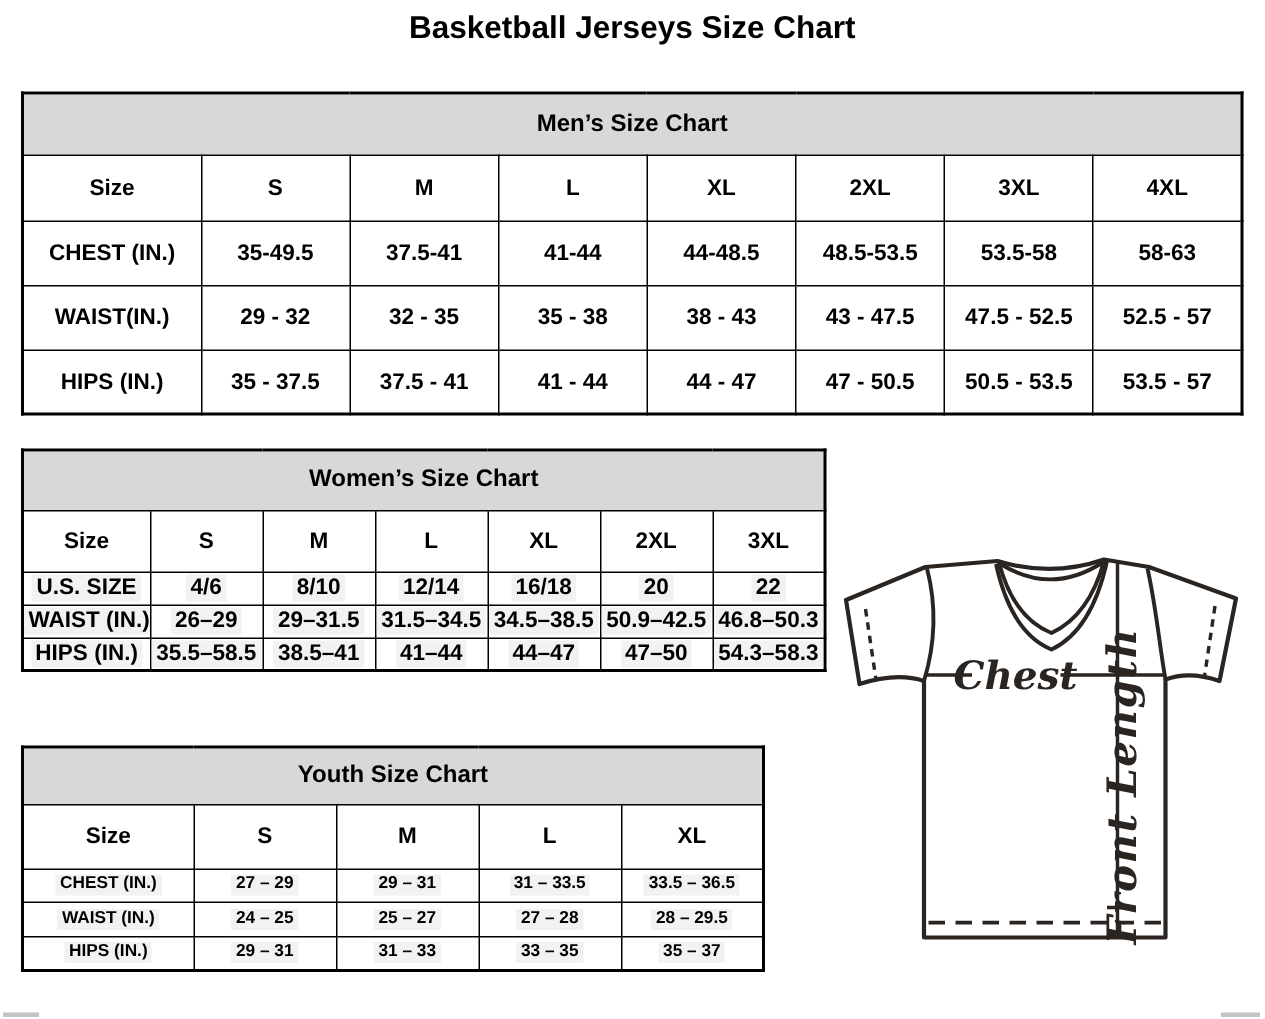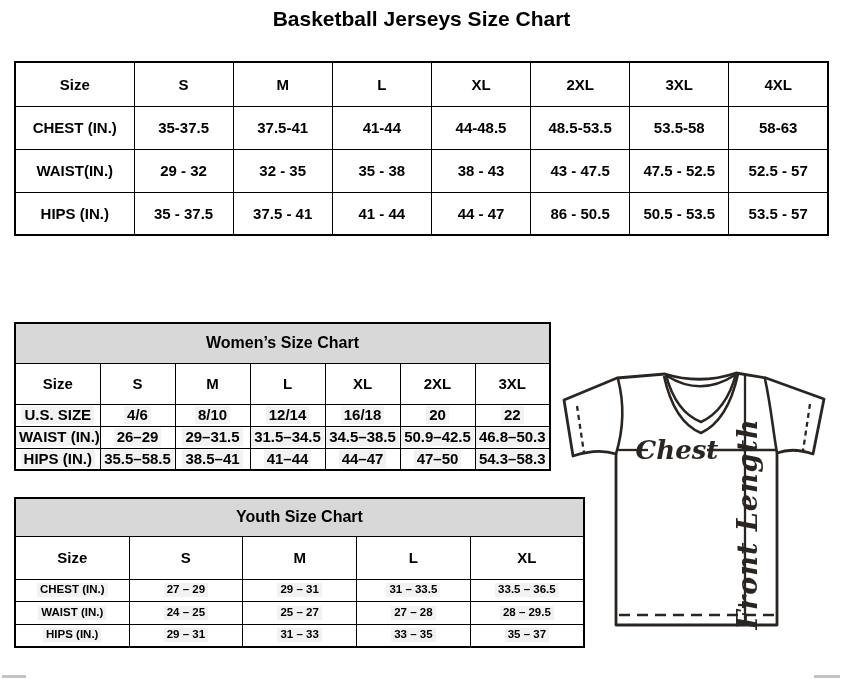--- a/index.html
+++ b/index.html
@@ -23,28 +23,28 @@
   }
   tr.chart-title-row th { background:#d8d8d8; font-size:16px; }
   
   #mens-table { left:14px; top:61px; width:815px; }
   #mens-table tr.chart-title-row { height:41px; }
   #mens-table tr.size-row { height:44px; }
   #mens-table tr.data-row { height:43px; }
   #mens-table .size-row th { font-size:15px; }
   #mens-table .data-row td, #mens-table .data-row th { font-size:15px; }
   
-  #womens-table { left:14px; top:299px; width:537px;margin-top:23px; }
+  #womens-table { left:14px; top:299px; width:537px; }
   #womens-table tr.chart-title-row { height:40px; }
   #womens-table tr.size-row { height:41px; }
   #womens-table tr.data-row { height:22px; }
   #womens-table .size-row th { font-size:15px; }
   #womens-table .data-row td, #womens-table .data-row th { font-size:15px; }
   
-  #youth-table { left:14px; top:497px; width:571px;padding-left:12px; }
+  #youth-table { left:14px; top:497px; width:496px;padding-left:12px; }
   #youth-table tr.chart-title-row { height:38px; }
   #youth-table tr.size-row { height:43px; }
   #youth-table tr.data-row { height:22.5px; }
   #youth-table .size-row th { font-size:15px; }
   #youth-table .data-row td, #youth-table .data-row th { font-size:11.5px; }
   
   .hl { background:#f2f2f2; padding:0 3px; display:inline-block; line-height:1.2; }
   
   #jersey-svg { position:absolute; left:556px; top:356px; }
   .draw { fill:none; stroke:#2b2522; stroke-width:2.6; stroke-linejoin:round; stroke-linecap:butt; }
@@ -73,33 +73,36 @@
         <col style="width:119px">
         <col>
         <col>
         <col>
         <col>
         <col>
         <col>
         <col>
       </colgroup>
     <tbody>
+        <tr class="chart-title-row">
+      <th colspan="8">Men’s Size Chart</th>
+    </tr>
     <tr class="size-row">
       <th>Size</th>
       <th>S</th>
       <th>M</th>
       <th>L</th>
       <th>XL</th>
       <th>2XL</th>
       <th>3XL</th>
       <th>4XL</th>
     </tr>
     <tr class="data-row">
       <th>CHEST (IN.)</th>
-      <td>35-37.5</td>
+      <td>35-49.5</td>
       <td>37.5-41</td>
       <td>41-44</td>
       <td>44-48.5</td>
       <td>48.5-53.5</td>
       <td>53.5-58</td>
       <td>58-63</td>
     </tr>
     <tr class="data-row">
       <th>WAIST(IN.)</th>
       <td>29 - 32</td>
@@ -109,21 +112,21 @@
       <td>43 - 47.5</td>
       <td>47.5 - 52.5</td>
       <td>52.5 - 57</td>
     </tr>
     <tr class="data-row">
       <th>HIPS (IN.)</th>
       <td>35 - 37.5</td>
       <td>37.5 - 41</td>
       <td>41 - 44</td>
       <td>44 - 47</td>
-      <td>86 - 50.5</td>
+      <td>47 - 50.5</td>
       <td>50.5 - 53.5</td>
       <td>53.5 - 57</td>
     </tr>
   </tbody>
     </table>
 
   <table id="womens-table" class="size-table">
     <colgroup>
         <col style="width:85px">
         <col>

